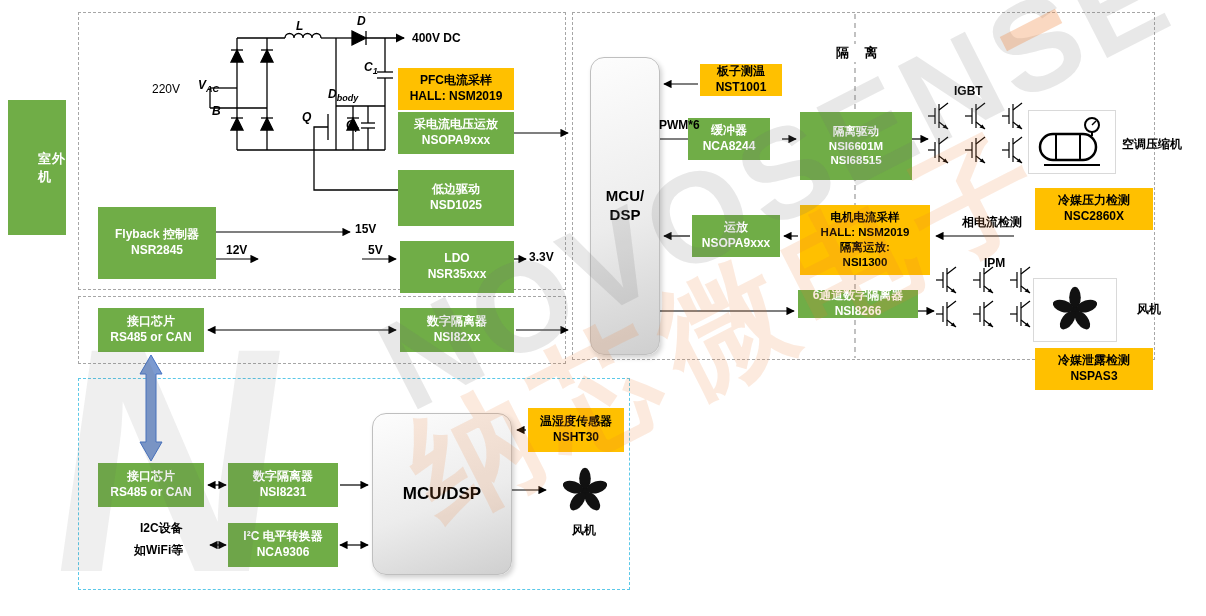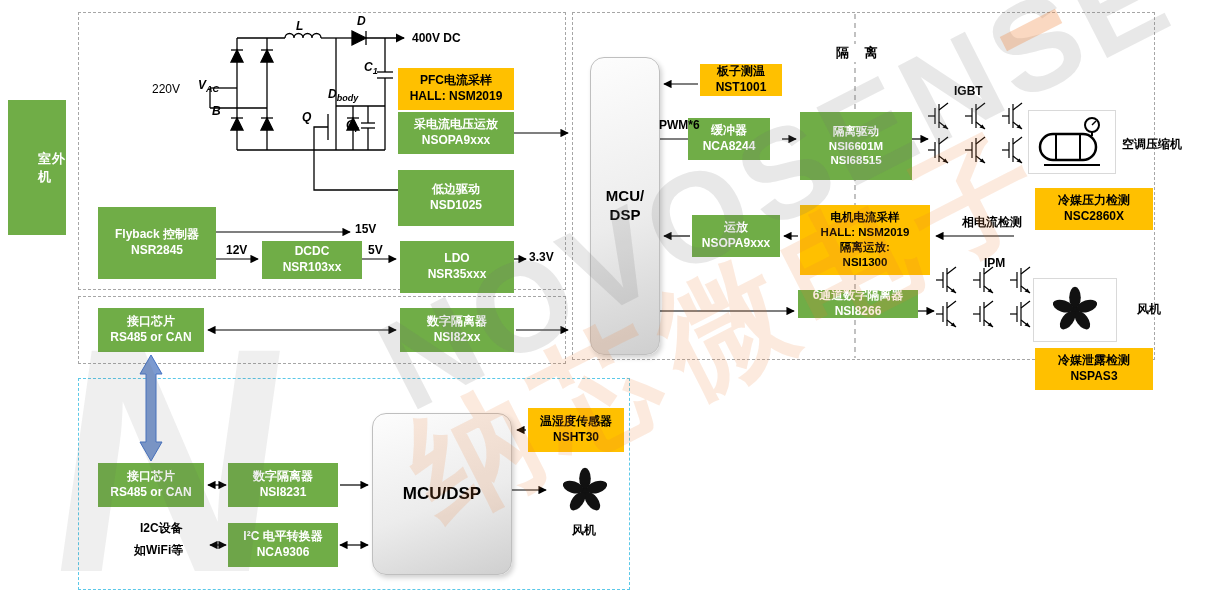--- a/index.html
+++ b/index.html
@@ -176,24 +176,20 @@
     <span>NSOPA9xxx</span>
   </div>
   <div class="node green" style="left:398px;top:170px;width:116px;height:56px">
     <span>低边驱动</span>
     <span>NSD1025</span>
   </div>
   <div class="node green" style="left:98px;top:207px;width:118px;height:72px">
     <span>Flyback 控制器</span>
     <span>NSR2845</span>
   </div>
-  <div class="node green" style="left:262px;top:241px;width:100px;height:38px">
-    <span>DCDC</span>
-    <span>NSR103xx</span>
-  </div>
   <div class="node green" style="left:400px;top:241px;width:114px;height:52px">
     <span>LDO</span>
     <span>NSR35xxx</span>
   </div>
 
   <div class="node green" style="left:98px;top:308px;width:106px;height:44px">
     <span>接口芯片</span>
     <span>RS485 or CAN</span>
   </div>
   <div class="node green" style="left:400px;top:308px;width:114px;height:44px">

